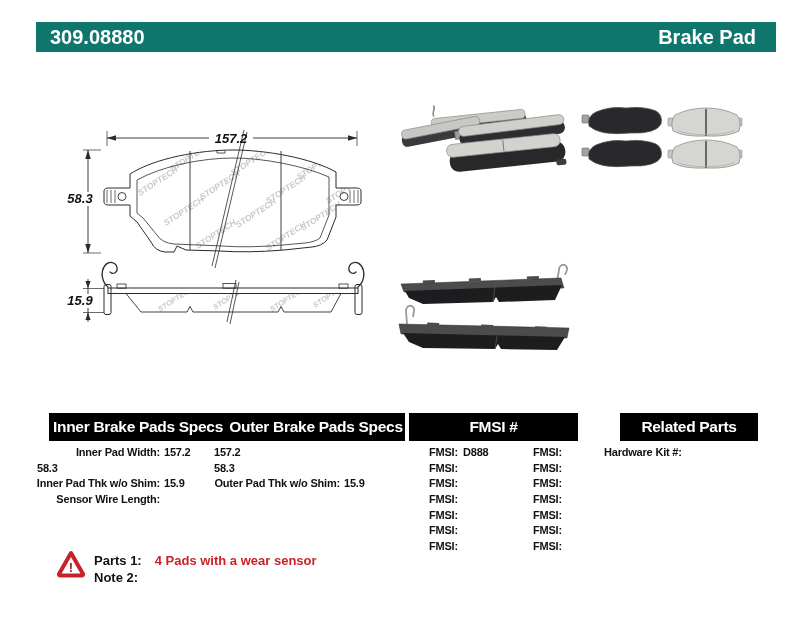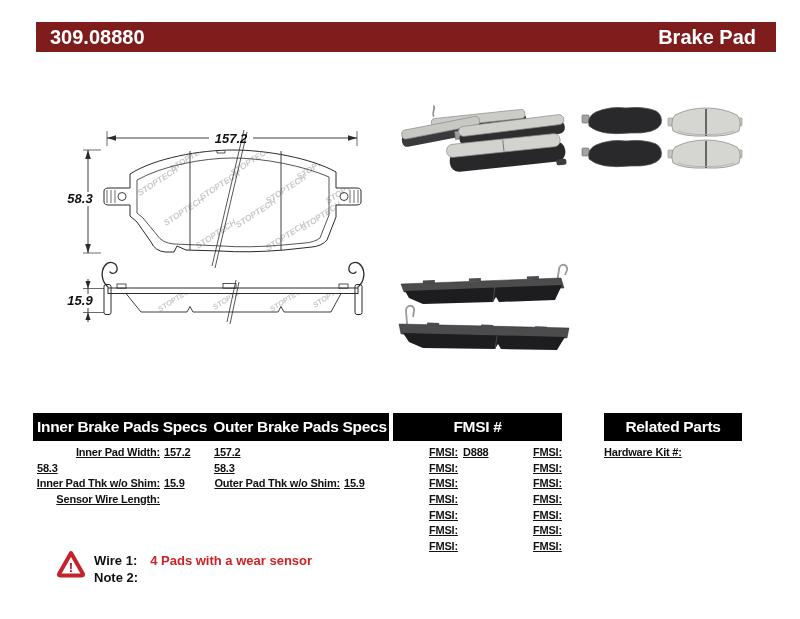--- a/index.html
+++ b/index.html
@@ -1,34 +1,34 @@
 <!DOCTYPE html>
 <html><head>
 <meta charset="utf-8">
 <style>
   html,body{margin:0;padding:0;background:#ffffff;}
   body{width:800px;height:619px;position:relative;font-family:"Liberation Sans",sans-serif;overflow:hidden;}
   .abs{position:absolute;}
 
   
-  .header-bar{left:36px;top:22px;width:740px;height:30px;background:#7f1d1d;color:#fff;
+  .header-bar{left:36px;top:22px;width:740px;height:30px;background:#0f766e;color:#fff;
     display:flex;justify-content:space-between;align-items:center;
     padding:0 20px 0 14px;box-sizing:border-box;font-weight:bold;font-size:20px;}
 
   
   .thead{top:413px;height:28px;background:#000;color:#fff;font-weight:bold;font-size:15.5px;
-    letter-spacing:-0.3px;display:flex;align-items:center;box-sizing:border-box;}
+    letter-spacing:-0.3px;display:flex;align-items:center;box-sizing:border-box;margin-left:16px;}
   .thead .cell{flex:1;text-align:center;}
   #thead-specs{left:33px;width:356px;}
   #thead-fmsi{left:393px;width:169px;justify-content:center;}
   #thead-related{left:604px;width:138px;justify-content:center;}
 
   
   .speccol{top:445px;font-size:11px;font-weight:bold;letter-spacing:-0.2px;color:#111;}
-  .spec-row{display:flex;height:15.7px;line-height:15.7px;white-space:nowrap;text-decoration:underline;}
+  .spec-row{display:flex;height:15.7px;line-height:15.7px;white-space:nowrap;}
   .lbl{flex:none;width:127px;display:flex;justify-content:flex-end;overflow:visible;}
   .outercol .lbl{width:130px;}
   .val{margin-left:4px;}
   .flabel{flex:none;width:27px;padding-left:36px;}
   .fvalue{margin-left:7px;}
   #col-inner{left:33px;width:176px;}
   #col-outer{left:210px;width:182px;}
   #col-fmsi-left{left:393px;width:100px;}
   #col-fmsi-right{left:497px;width:100px;}
   #col-related{left:604px;width:170px;}
@@ -305,18 +305,18 @@
       <span class="fvalue"></span>
     </div>
 </div>
 
 <svg class="abs" style="left:56px;top:550px;" width="30" height="28" viewBox="0 0 30 28">
   <path d="M15,3 L27,24 Q27.5,25.5 25.5,25.5 L4.5,25.5 Q2.5,25.5 3,24 Z" fill="#ffffff" stroke="#c5232b" stroke-width="4" stroke-linejoin="round"></path>
   <text x="15" y="22" text-anchor="middle" font-family="Liberation Sans,sans-serif" font-weight="bold" font-size="13" fill="#a01b22">!</text>
 </svg>
 <div class="abs notes">
   <div class="note-line">
-    <span>Wire 1:</span><span class="note-red">4 Pads with a wear sensor</span>
+    <span>Parts 1:</span><span class="note-red">4 Pads with a wear sensor</span>
   </div>
   <div class="note-line">
     <span>Note 2:</span><span class="note-red"></span>
   </div>
 </div>
 
 </body></html>

